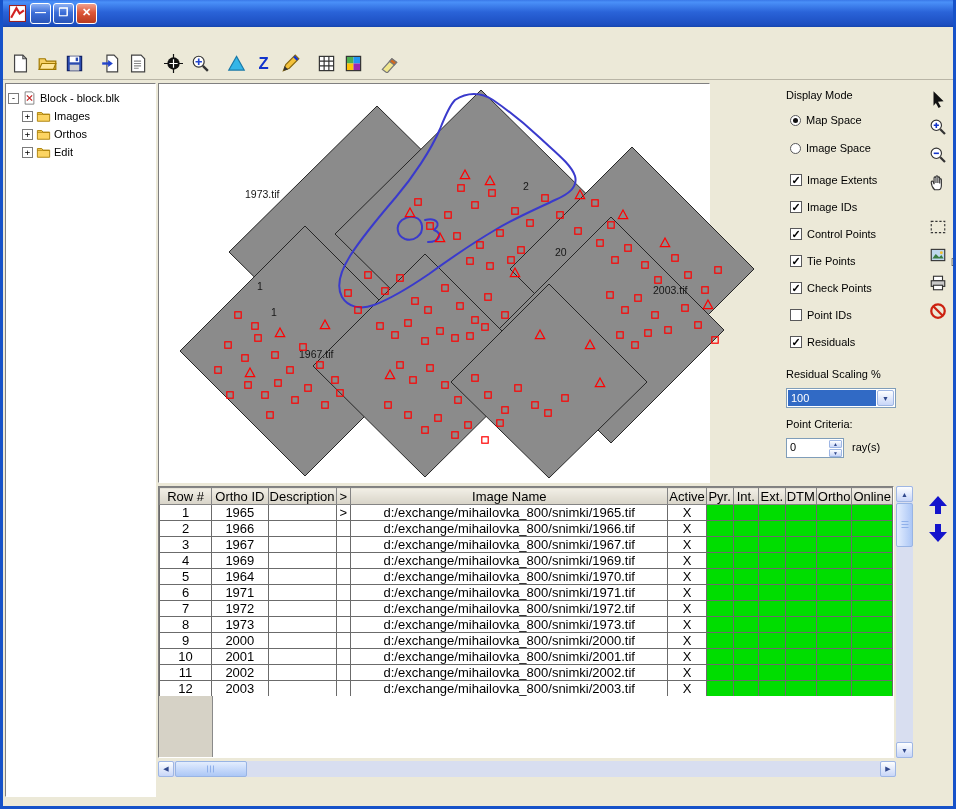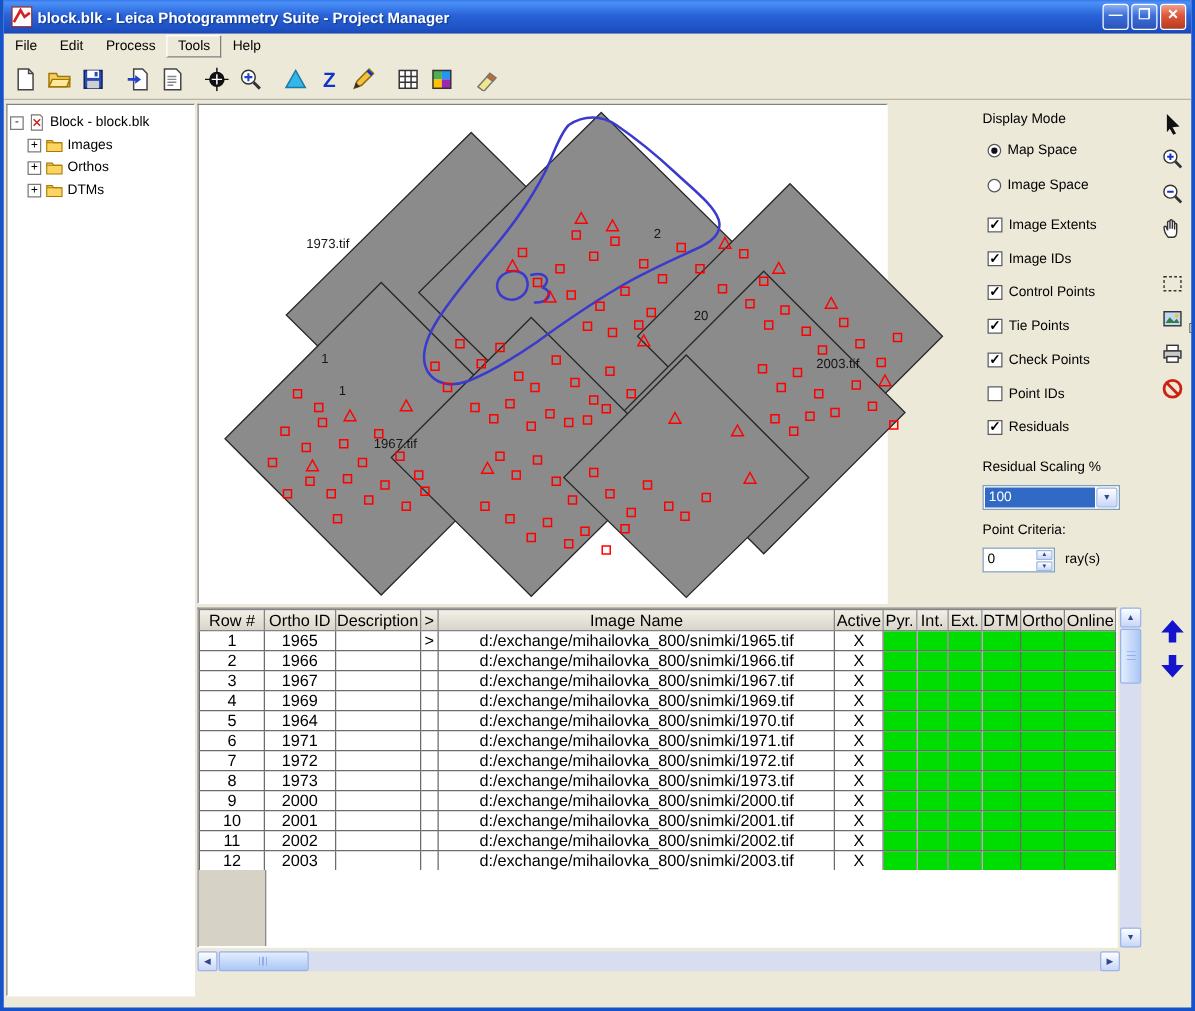--- a/index.html
+++ b/index.html
@@ -114,41 +114,33 @@
 
 <div class="window">
 
   <div class="titlebar">
     <div class="title-icon">
       <svg viewBox="0 0 16 16">
           <rect x="0.5" y="0.5" width="15" height="15" fill="#fff" stroke="#9a2020"></rect>
           <path d="M2 12L7 3l3 5 4-3" stroke="#d22222" stroke-width="2" fill="none"></path>
         </svg>
     </div>
-    <span class="title-text">block.blk - Leica Photogrammetry Suite - Project Manager</span>
     <div class="win-buttons">
       <div class="wbtn">
           <span>—</span>
         </div>
       <div class="wbtn">
           <span>❐</span>
         </div>
       <div class="wbtn close">
           <span>✕</span>
         </div>
     </div>
   </div>
 
-  <div class="menubar" id="menubar">
-      <span class="menu-item">File</span>
-      <span class="menu-item">Edit</span>
-      <span class="menu-item">Process</span>
-      <span class="menu-item boxed">Tools</span>
-      <span class="menu-item">Help</span>
-    </div>
 
   <div class="toolbar">
     <div class="tb-btn">
         <svg viewBox="0 0 16 16">
           <path d="M3 1h7l3 3v11H3z" fill="#fff" stroke="#444"></path>
           <path d="M10 1v3h3" fill="none" stroke="#444"></path>
         </svg>
       </div>
     <div class="tb-btn">
         <svg viewBox="0 0 16 16">
@@ -269,21 +261,21 @@
           <span>Orthos</span>
         </div>
         <div class="tree-row">
           <span class="pm-box">+</span>
           <span class="tree-ico">
             <svg viewBox="0 0 16 16">
               <path d="M1 4h5l1.5 2H15v8H1z" fill="#fcd462" stroke="#a87b00"></path>
               <path d="M1 6h14" stroke="#a87b00"></path>
             </svg>
           </span>
-          <span>DTMs</span>
+          <span>Edit</span>
         </div>
       </div>
   </div>
 
   <div class="map-view sunken">
     <svg id="map-svg" viewBox="0 0 618 398">
         <g>
           <polygon points="218,22 366,168 218,314 70,168" fill="#8b8b8b" stroke="#262626" stroke-width="1"></polygon>
           <polygon points="322,6 468,150 322,294 176,150" fill="#8b8b8b" stroke="#262626" stroke-width="1"></polygon>
           <polygon points="473,63 595,185 473,307 351,185" fill="#8b8b8b" stroke="#262626" stroke-width="1"></polygon>

